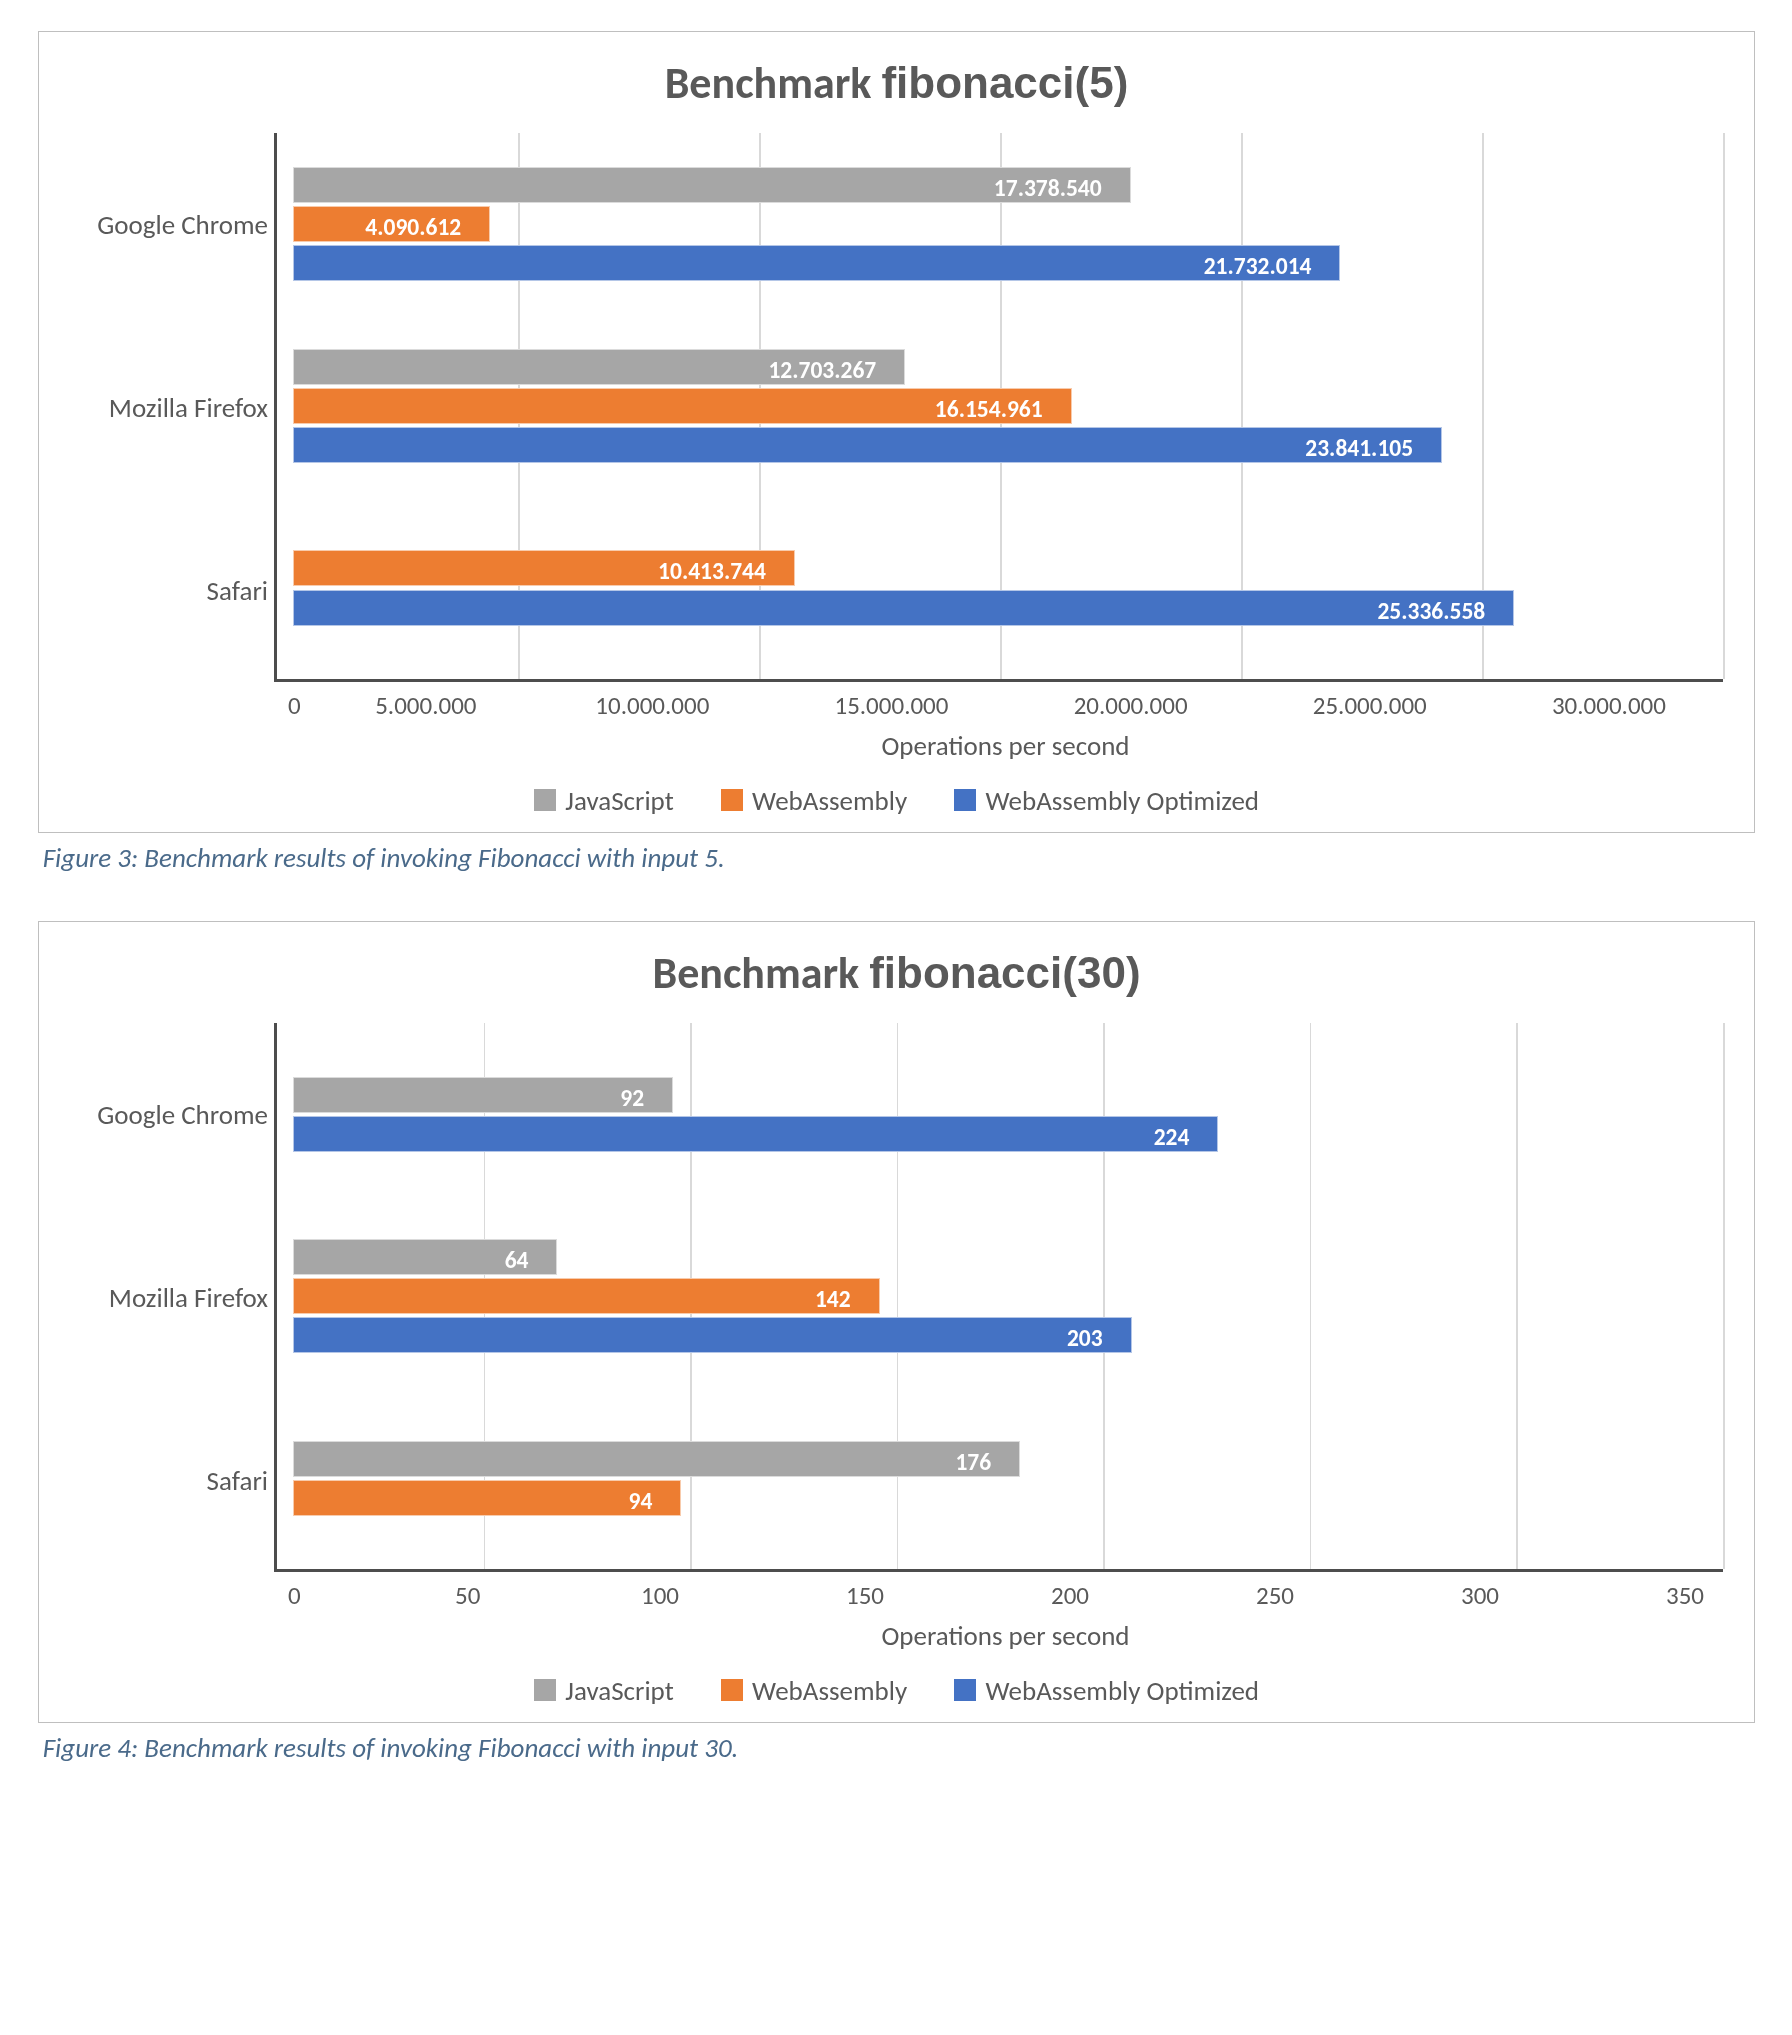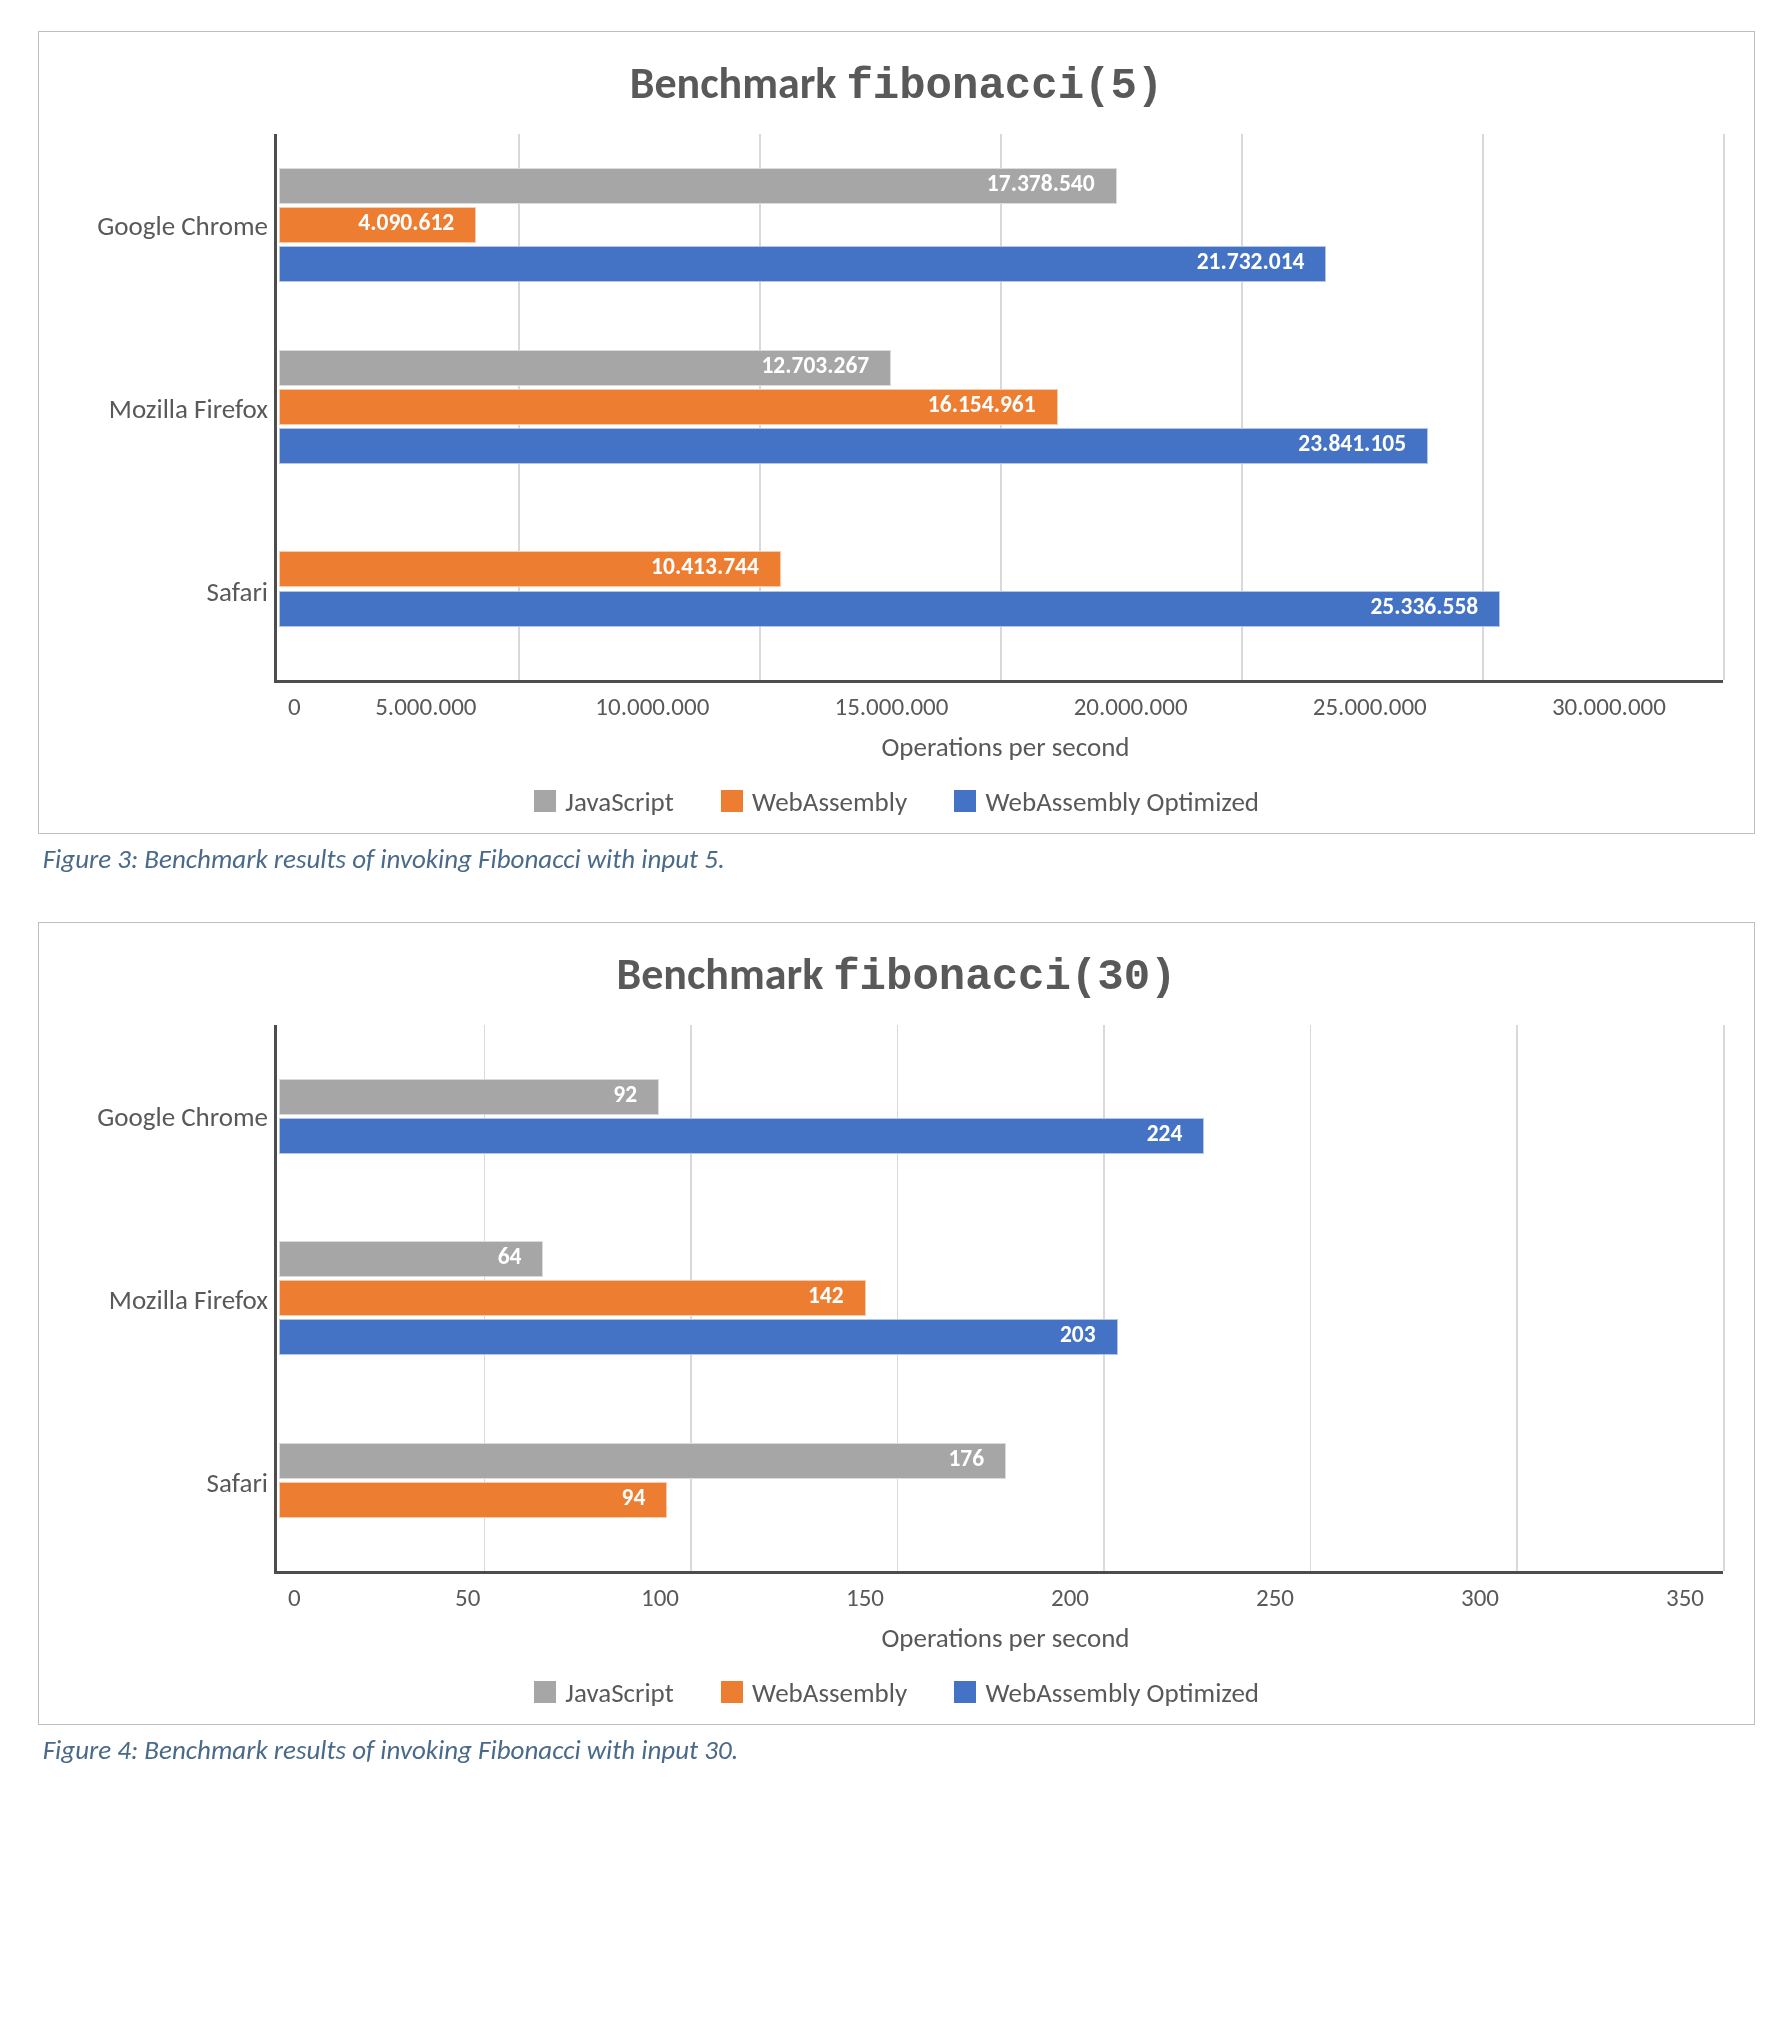--- a/index.html
+++ b/index.html
@@ -24,21 +24,21 @@
     margin-bottom:7.8px;
   }
   .chart-title{
     text-align:center;
     font-size:44px;
     font-weight:700;
     color:#595959;
     margin:0 0 23.5px 0;
   }
   .chart-title .mono{
-    font-family:Liberation Mono, monospace;
+    font-family:Liberation Sans, sans-serif;
     font-weight:700;
   }
   .plot{
     display:flex;
     align-items:stretch;
   }
   .ylabels{
     display:flex;flex-direction:column;
     justify-content:space-around;
     font-size:27px;color:#595959;
@@ -58,23 +58,23 @@
     position:relative;z-index:2;
     display:flex;flex-direction:column;
     height:100%;
   }
   .group{
     flex:1;display:flex;flex-direction:column;
     justify-content:center;gap:3.1px;padding:14px 0;
   }
   .bar-row{position:relative;height:36px;}
   .bar{
-    position:absolute;left:2px;top:0;bottom:0;
-    display:flex;align-items:flex-start;justify-content:flex-end;
-    padding-right:21px;color:#fff;font-size:23.5px;font-weight:700;
+    position:absolute;left:16px;top:0;bottom:0;
+    display:flex;align-items:flex-end;justify-content:flex-end;
+    padding-right:28px;color:#fff;font-size:23.5px;font-weight:700;
     white-space:nowrap;
     border:0.8px solid rgba(255,255,255,0.6);
   }
   .bar.js{background:var(--js-color);}
   .bar.wasm{background:var(--wasm-color);}
   .bar.opt{background:var(--wasm-opt-color);}
   .xaxis{
     display:flex;margin-left:0;padding-left:0;
   }
   .xaxis-spacer{flex:0 0 auto;min-width:218px;}

